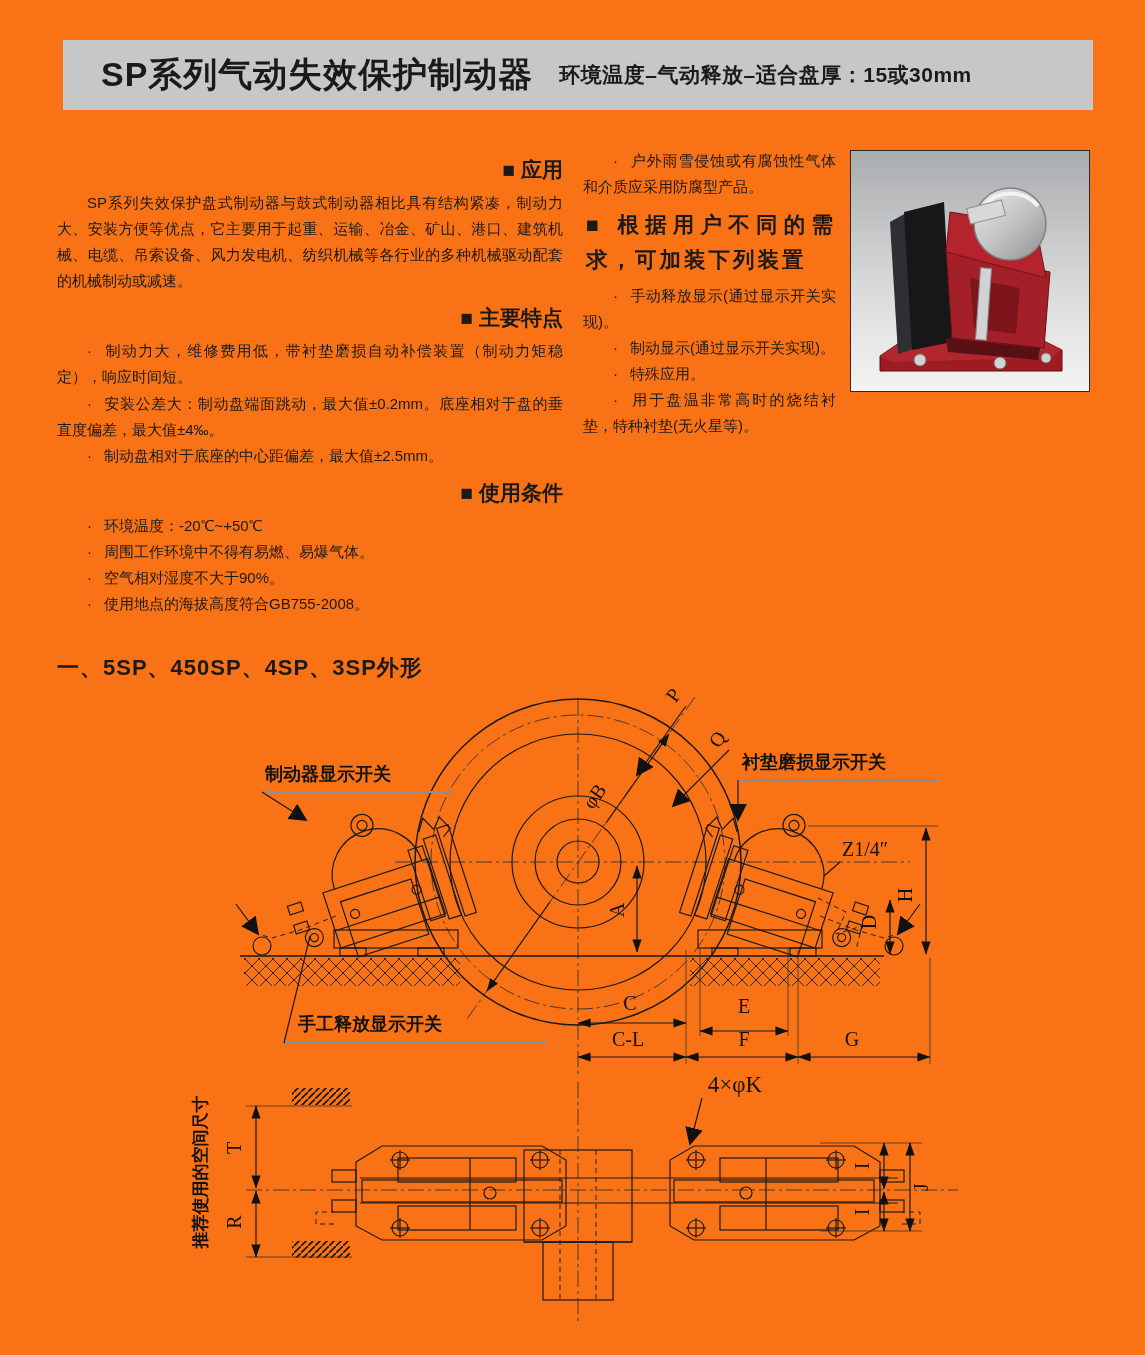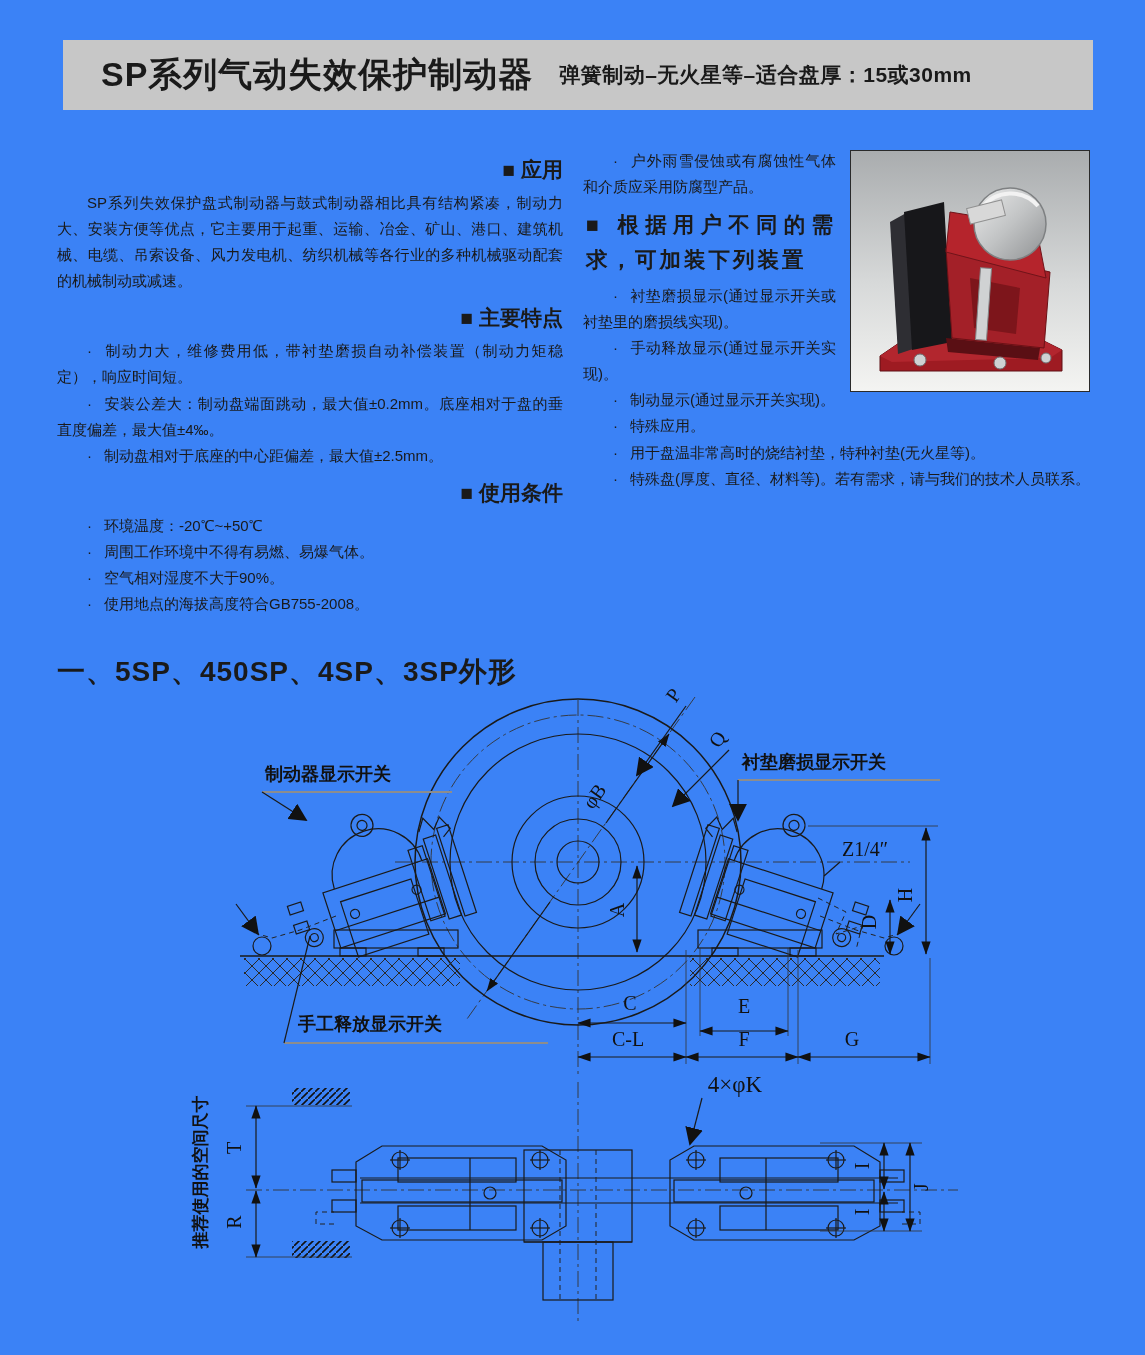--- a/index.html
+++ b/index.html
@@ -1,48 +1,48 @@
 <!DOCTYPE html>
 <html><head>
 <meta charset="utf-8">
 <style>
   html,body { margin:0; padding:0; background:#e8e8e8; }
-  .page { position:relative; width:1145px; height:1355px; background:#3b82f6; margin:0 auto;
+  .page { position:relative; width:1145px; height:1355px; background:#f97316; margin:0 auto;
           font-family:"Liberation Sans",sans-serif; color:#1a1a1a; overflow:hidden; }
   .header { position:absolute; left:63px; top:40px; width:1030px; height:70px;
             background:#c7c7c7; display:flex; align-items:center; }
   .header .t { font-size:34px; font-weight:bold; margin-left:38px; letter-spacing:1px; white-space:nowrap; }
   .header .s { font-size:21px; font-weight:bold; margin-left:26px; letter-spacing:0.5px; white-space:nowrap; }
   .col-l { position:absolute; left:57px; top:146px; width:506px; text-align:justify; }
   .col-r { position:absolute; left:583px; top:148px; width:507px; text-align:justify; }
   h3.sec { font-size:21px; font-weight:bold; margin:10px 0 6px 0; text-align:right; }
   p.para, p.bullet { font-size:15px; line-height:1.74; margin:0; text-indent:2em; }
   .bm { padding-right:12px; }
   .photowrap { float:right; width:240px; height:242px; margin:2px 0 10px 14px; }
   .rc-head { font-size:21.5px; font-weight:bold; letter-spacing:3px; line-height:1.6; margin:8px 0 6px 3px; }
-  .sec-title { position:absolute; left:57px; top:653px; font-size:28px; font-weight:bold; letter-spacing:1px; }
+  .sec-title { position:absolute; left:57px; top:653px; font-size:22px; font-weight:bold; letter-spacing:1px; }
   svg.draw { position:absolute; left:0; top:0; }
   svg .ln  { stroke:#1a1a1a; stroke-width:1.2; fill:none; }
   svg .thk { stroke:#1a1a1a; stroke-width:1.5; fill:none; }
   svg .thin{ stroke:#333333; stroke-width:0.8; fill:none; }
   svg .cl  { stroke:#333333; stroke-width:0.9; fill:none; stroke-dasharray:16 4 3 4; }
   svg .dsh { stroke:#222222; stroke-width:1; fill:none; stroke-dasharray:5 4; }
   svg .gund{ stroke:#8d8d8d; stroke-width:2; fill:none; }
   svg text.dl { font-family:"Liberation Serif",serif; font-size:20px; fill:#111; }
   svg text.big { font-family:"Liberation Serif",serif; font-size:23px; fill:#111; }
   svg text.cn { font-family:"Liberation Sans",sans-serif; font-size:18px; font-weight:600; fill:#111; }
 </style>
 </head>
 <body>
 
 <div class="page">
 
   <div class="header">
     <div class="t">SP系列气动失效保护制动器</div>
-    <div class="s">弹簧制动–无火星等–适合盘厚：15或30mm</div>
+    <div class="s">环境温度–气动释放–适合盘厚：15或30mm</div>
   </div>
 
   <div class="col-l">
     <h3 class="sec">■ 应用</h3>
     <p class="para">SP系列失效保护盘式制动器与鼓式制动器相比具有结构紧凑，制动力大、安装方便等优点，它主要用于起重、运输、冶金、矿山、港口、建筑机械、电缆、吊索设备、风力发电机、纺织机械等各行业的多种机械驱动配套的机械制动或减速。</p>
     <h3 class="sec">■ 主要特点</h3>
     <p class="bullet"><span class="bm">·</span><span>制动力大，维修费用低，带衬垫磨损自动补偿装置（制动力矩稳定），响应时间短。</span></p>
     <p class="bullet"><span class="bm">·</span><span>安装公差大：制动盘端面跳动，最大值±0.2mm。底座相对于盘的垂直度偏差，最大值±4‰。</span></p>
     <p class="bullet"><span class="bm">·</span><span>制动盘相对于底座的中心距偏差，最大值±2.5mm。</span></p>
     <h3 class="sec">■ 使用条件</h3>
@@ -80,26 +80,24 @@
         <rect x="118" y="54" width="36" height="16" fill="#d8d8d8" stroke="#909090" transform="rotate(-14 136 62)"></rect>
         <rect x="128" y="118" width="11" height="72" fill="#d0d2d3" stroke="#838587" transform="rotate(4 133 154)"></rect>
         <polygon points="96,188 190,198 188,210 98,202" fill="#5a0f14"></polygon>
         <circle cx="70" cy="210" r="6" fill="#cfd1d2" stroke="#6f7173"></circle>
         <circle cx="150" cy="213" r="6" fill="#cfd1d2" stroke="#6f7173"></circle>
         <circle cx="196" cy="208" r="5" fill="#cfd1d2" stroke="#6f7173"></circle>
       </svg>
     </div>
     <p class="bullet"><span class="bm">·</span><span>户外雨雪侵蚀或有腐蚀性气体和介质应采用防腐型产品。</span></p>
     <div class="rc-head">■ 根据用户不同的需求，可加装下列装置</div>
-    <p class="bullet"><span class="bm">·</span><span>衬垫磨损显示(通过显示开关或衬垫里的磨损线实现)。</span></p>
     <p class="bullet"><span class="bm">·</span><span>手动释放显示(通过显示开关实现)。</span></p>
     <p class="bullet"><span class="bm">·</span><span>制动显示(通过显示开关实现)。</span></p>
     <p class="bullet"><span class="bm">·</span><span>特殊应用。</span></p>
     <p class="bullet"><span class="bm">·</span><span>用于盘温非常高时的烧结衬垫，特种衬垫(无火星等)。</span></p>
-    <p class="bullet"><span class="bm">·</span><span>特殊盘(厚度、直径、材料等)。若有需求，请与我们的技术人员联系。</span></p>
   </div>
 
   <div class="sec-title">一、5SP、450SP、4SP、3SP外形</div>
 
   <svg class="draw" width="1145" height="1355" viewBox="0 0 1145 1355">
     <defs>
       <marker id="ma" viewBox="0 0 10 10" refX="9.5" refY="5" markerWidth="11" markerHeight="11" orient="auto-start-reverse">
         <path d="M0 1.5 L10 5 L0 8.5 Z" fill="#111"></path>
       </marker>
       <marker id="mb" viewBox="0 0 10 10" refX="9" refY="5" markerWidth="15" markerHeight="15" orient="auto">

